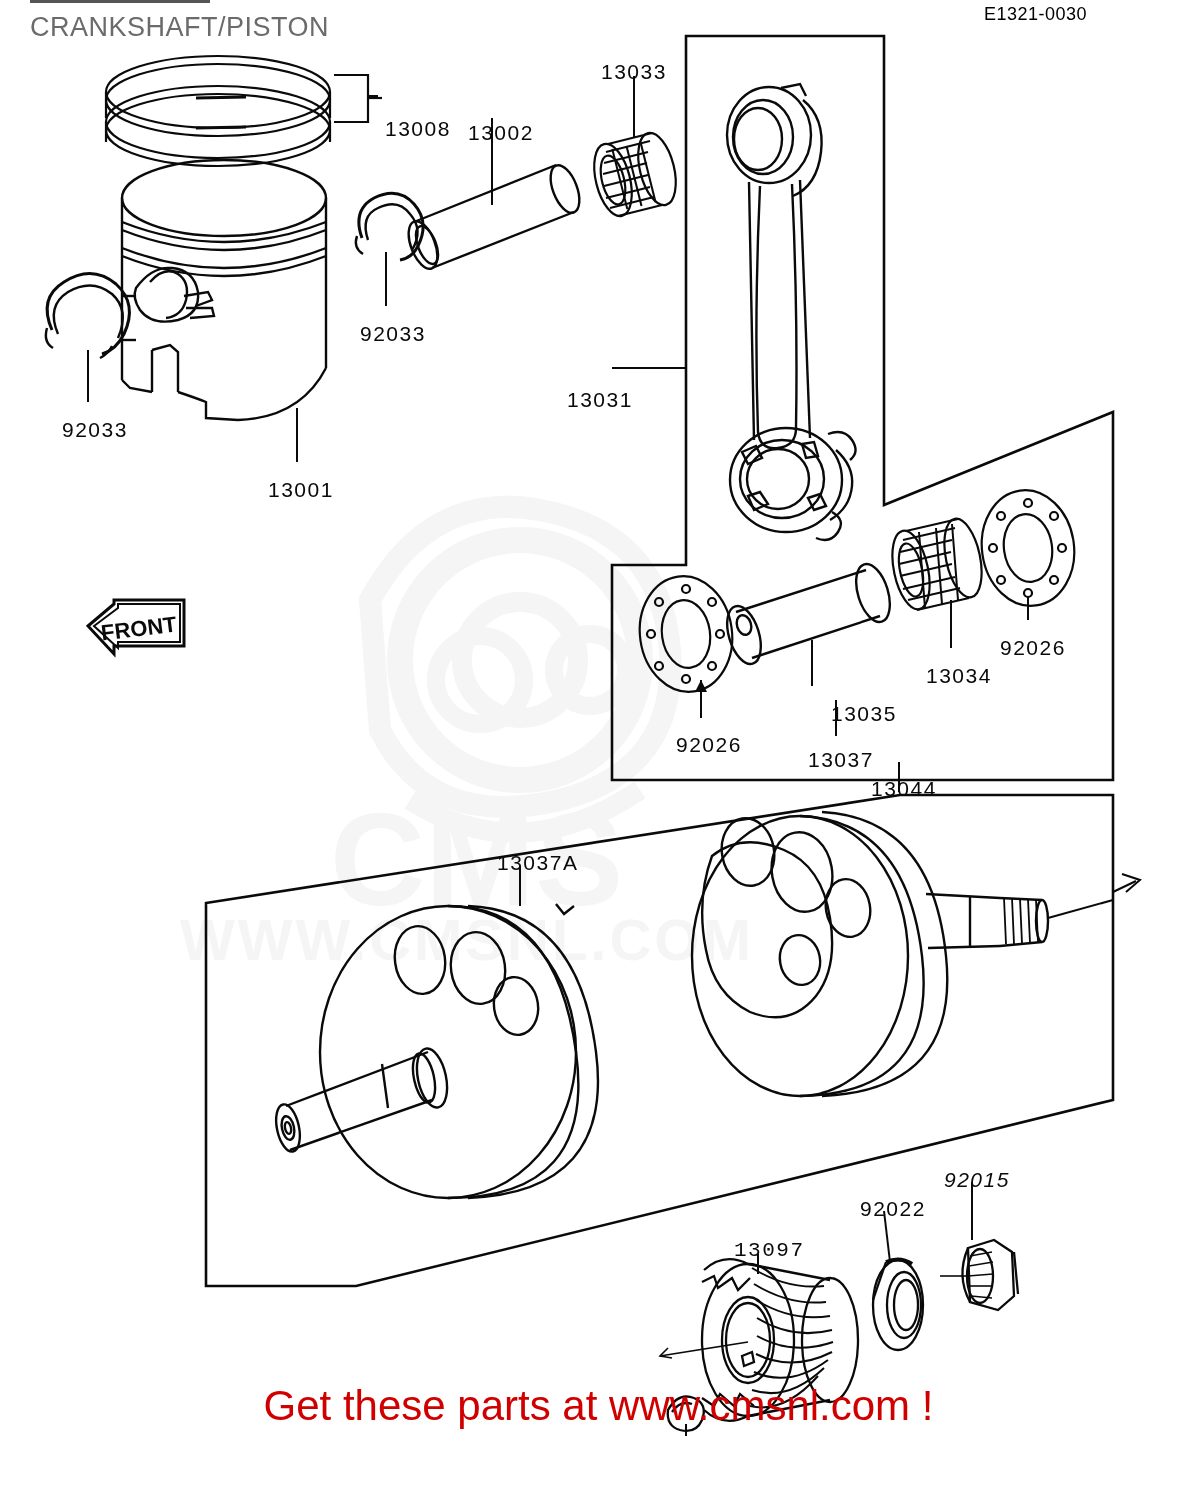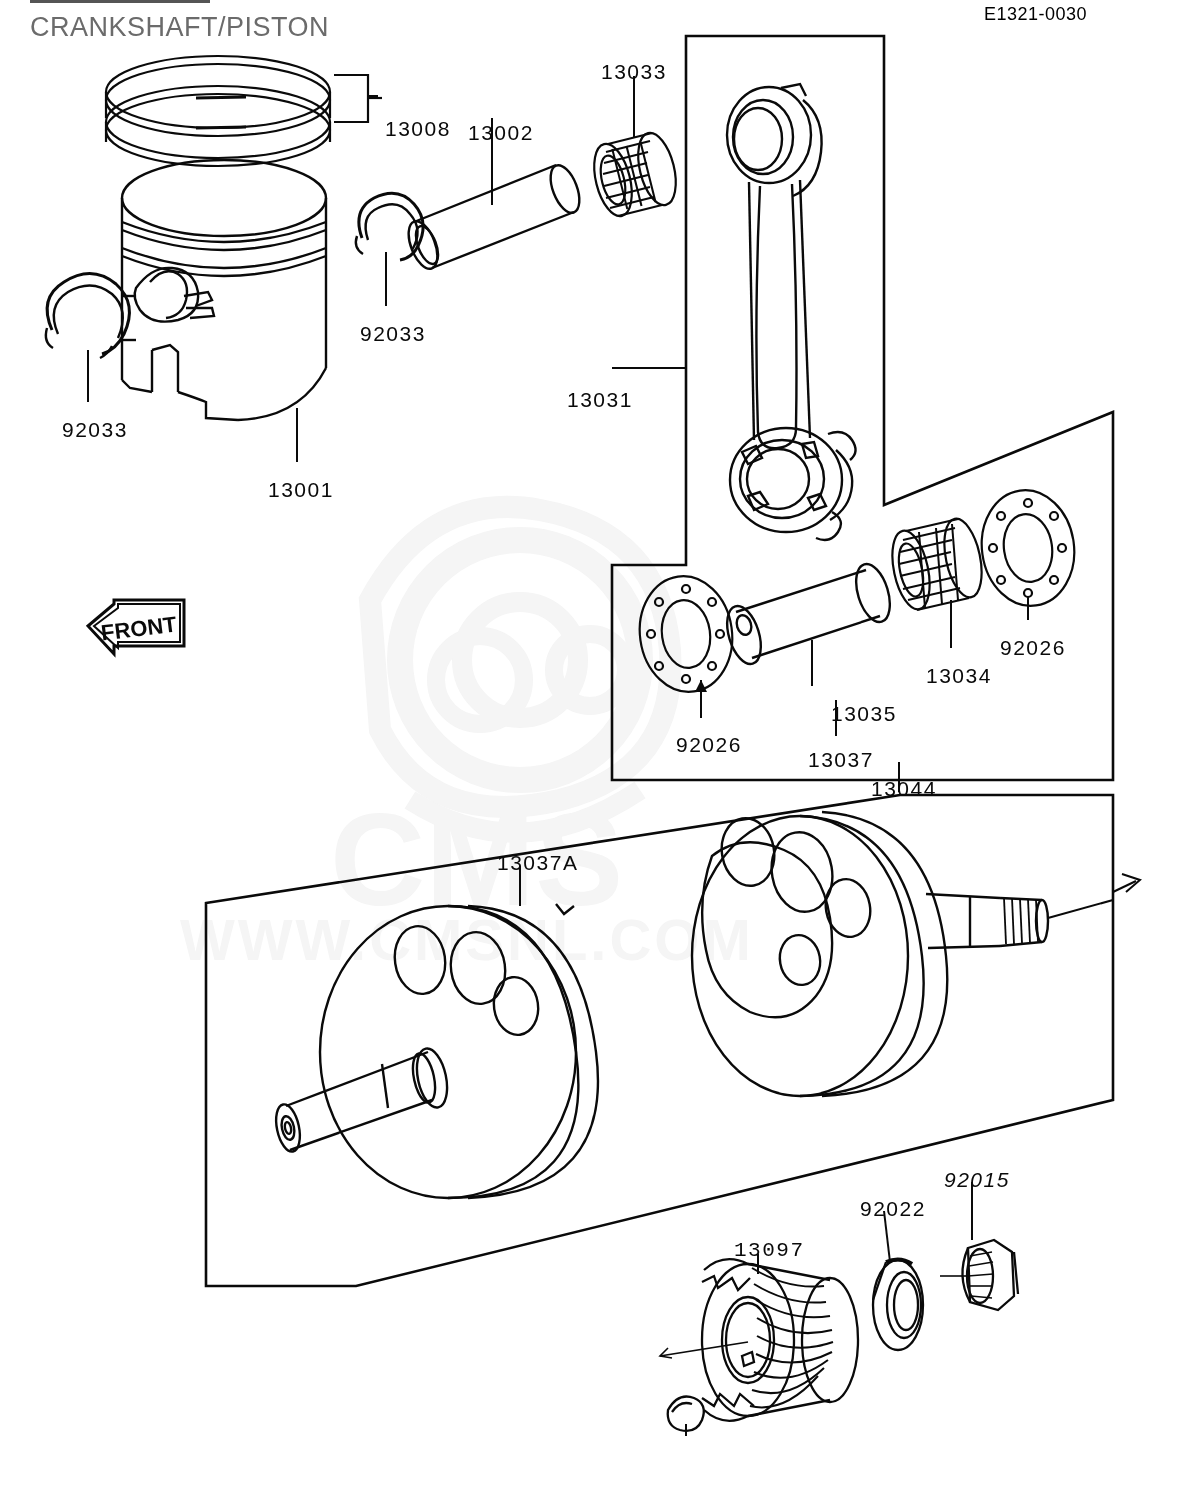--- a/index.html
+++ b/index.html
@@ -433,13 +433,14 @@
       <div class="callout" style="left: 676px; top: 733px;">92026</div>
       <div class="callout" style="left: 808px; top: 748px; text-align: right;">13037</div>
       <div class="callout" style="left: 871px; top: 777px;">13044</div>
       <div class="callout" style="left: 497px; top: 851px;">13037A</div>
       <div class="callout" style="left: 944px; top: 1168px; font-style: italic;">92015</div>
       <div class="callout" style="left: 860px; top: 1197px;">92022</div>
       <div class="callout" style="left: 734px; top: 1239px; font-family: Liberation Mono, monospace;">13097</div>
       <div class="callout" style="left: 672px; top: 1519px;">510</div>
     </div>
 
+  <div class="footer-banner">Get these parts at www.cmsnl.com !</div>
 </div>
 
 </body></html>

